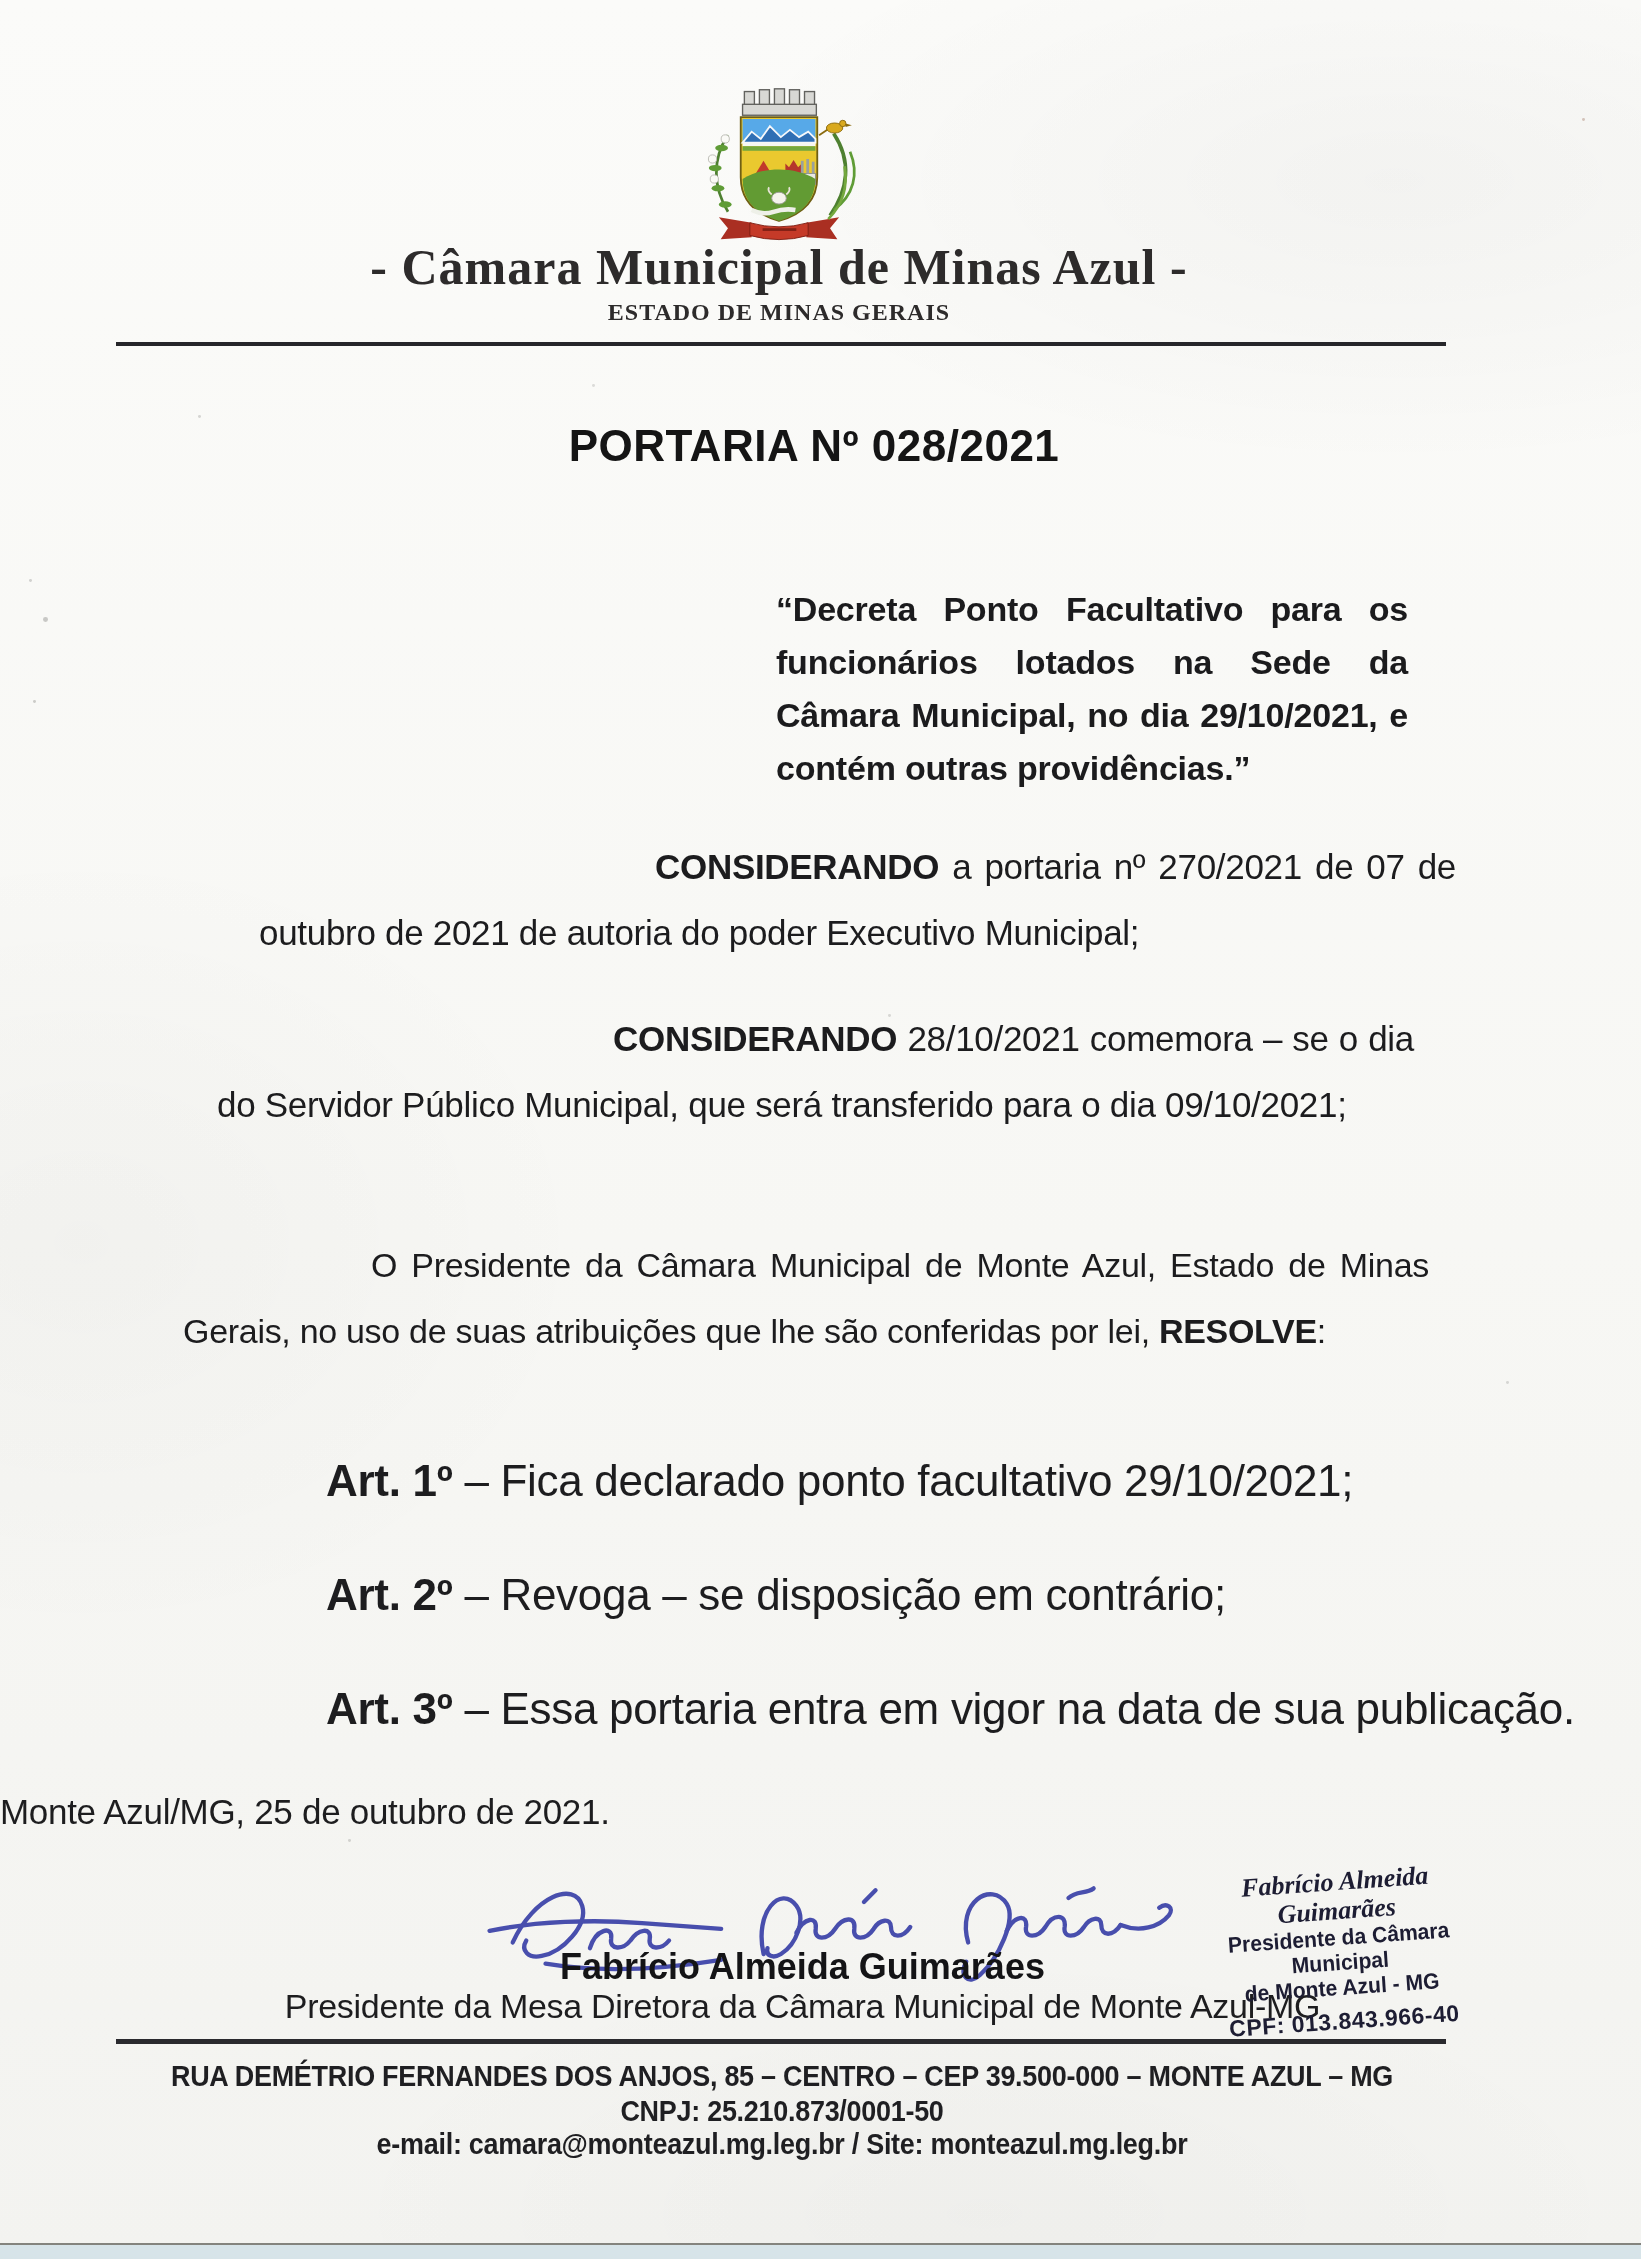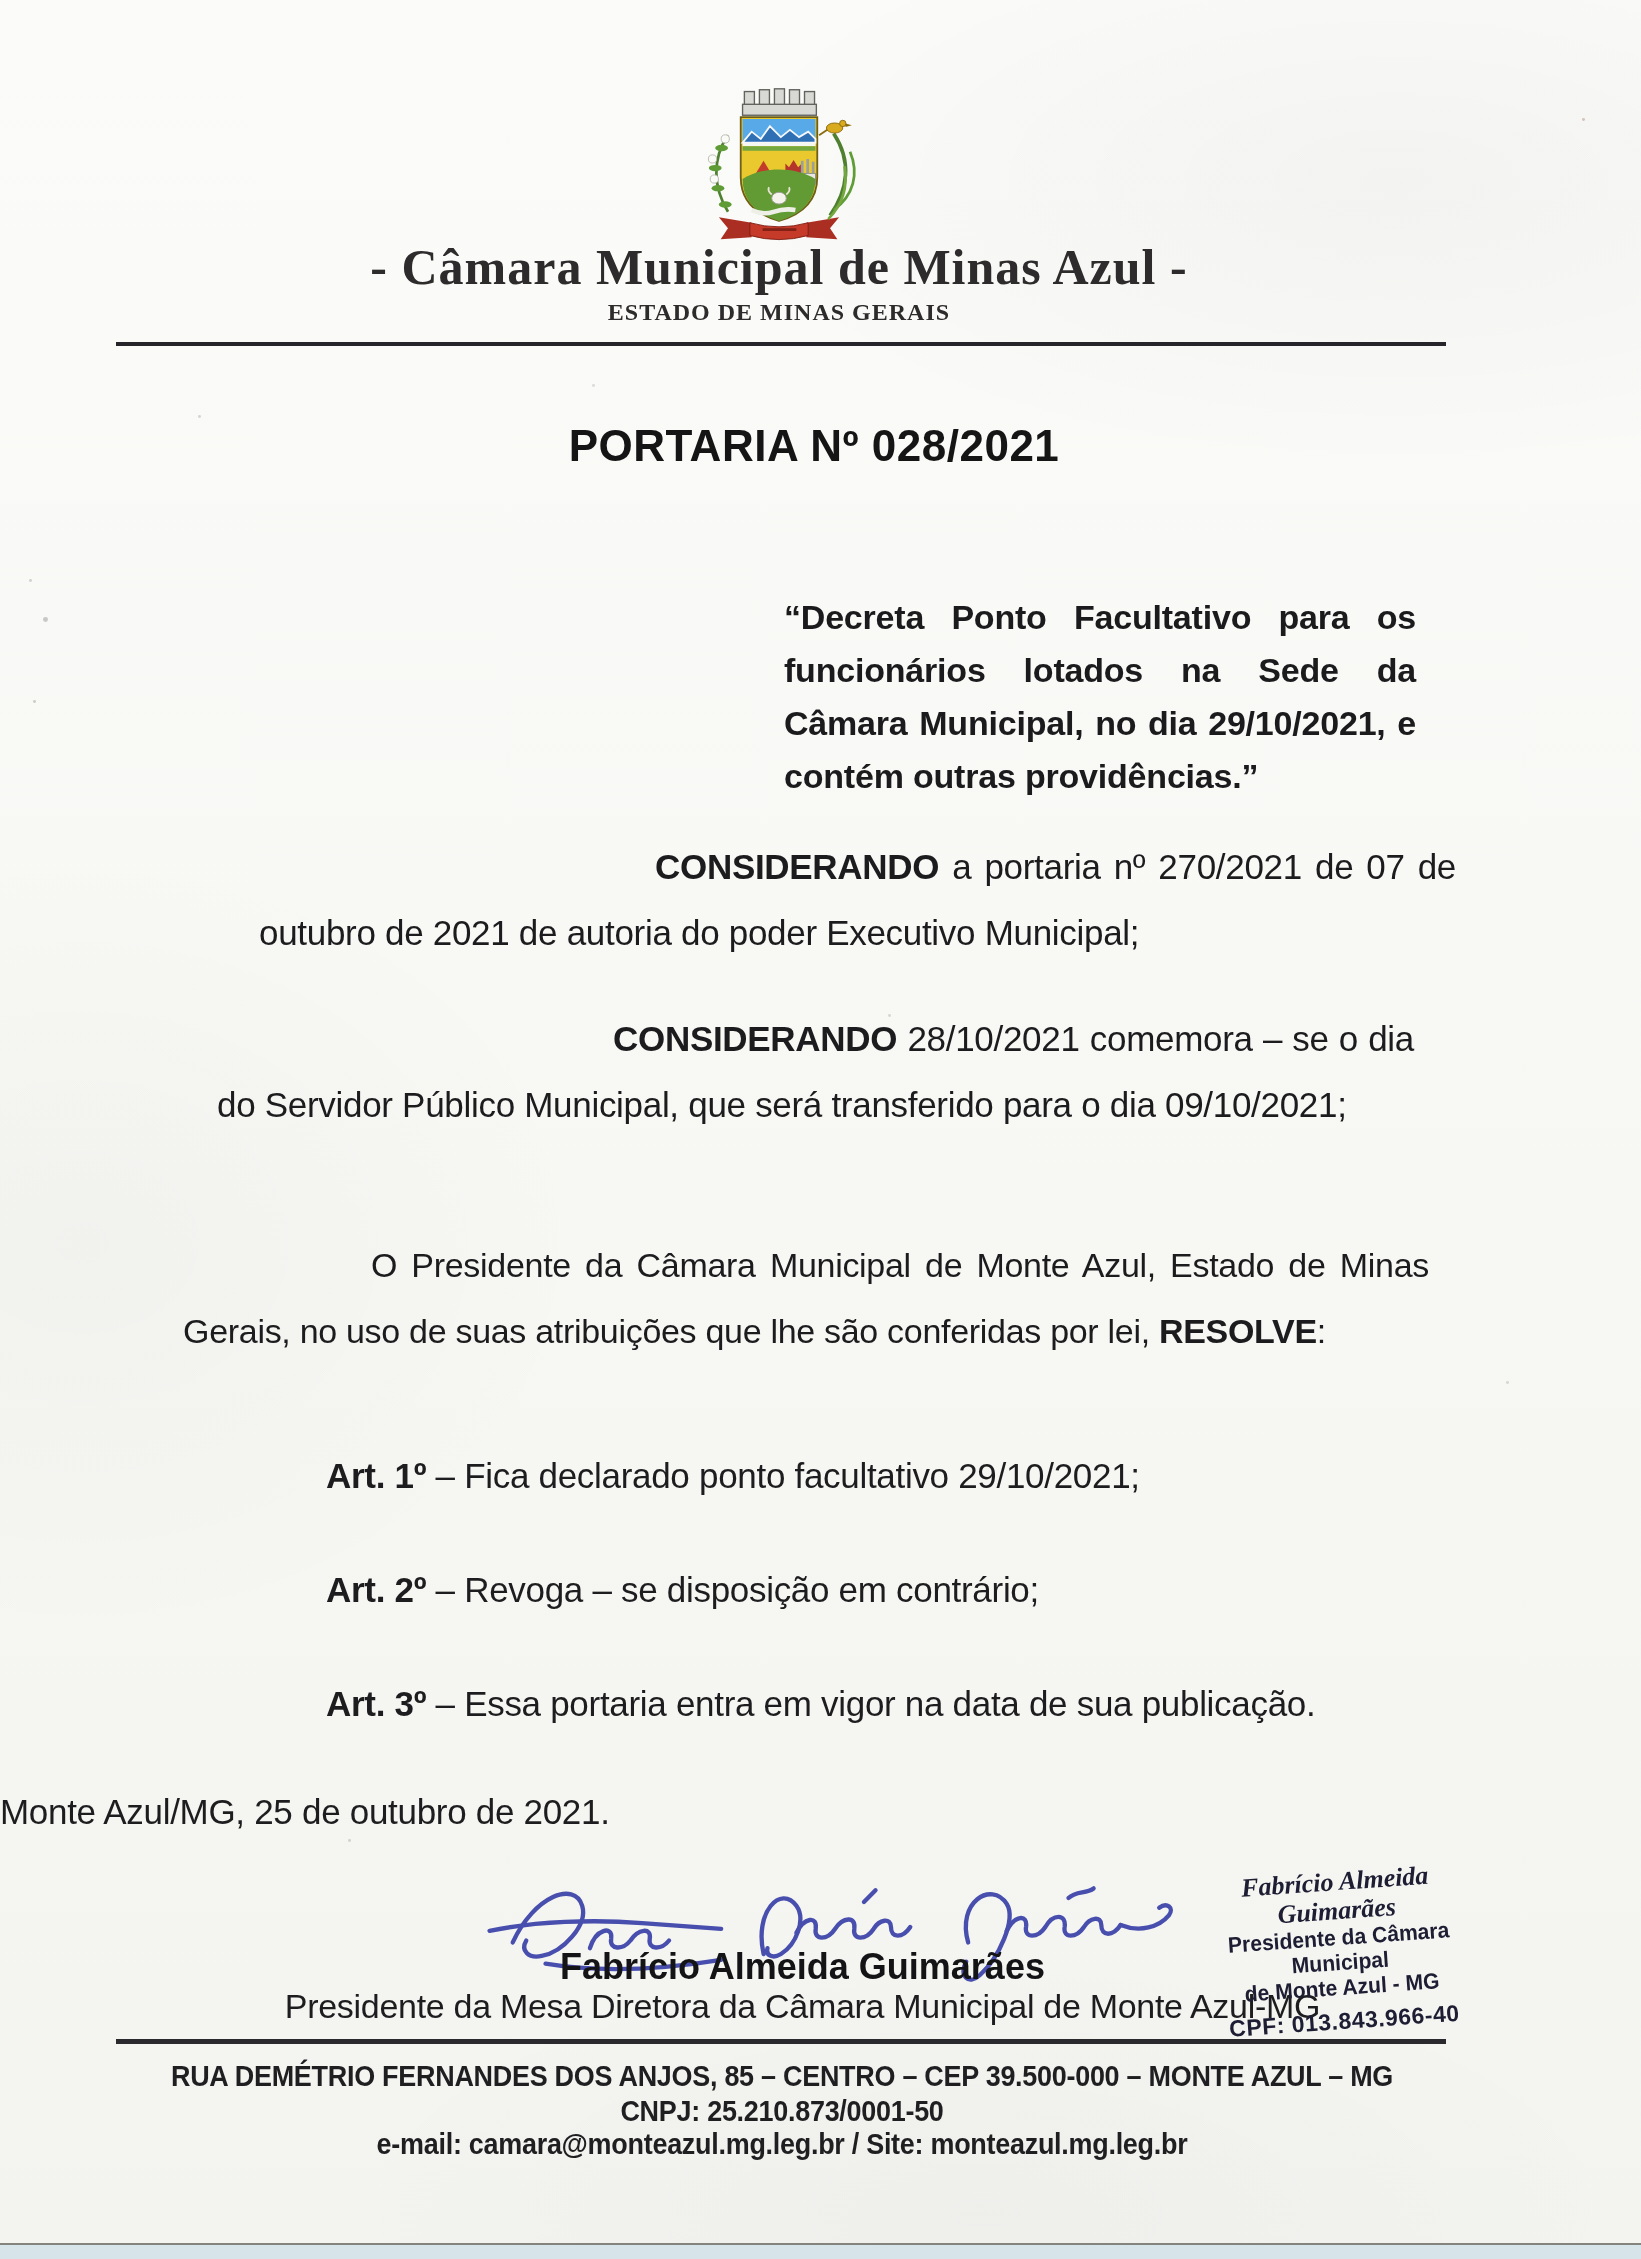--- a/index.html
+++ b/index.html
@@ -19,26 +19,26 @@
       888px 1014px 0 0 rgba(140,140,135,.3), 592px 384px 0 0 rgba(140,140,135,.28),
       1506px 1381px 0 0 rgba(140,140,135,.3), 348px 1839px 0 0 rgba(130,130,125,.3);}
   .crest{left:697px;top:81px;width:164px;height:176px;}
   .org-name{left:0;top:238px;width:1558px;text-align:center;
     font-family:"Liberation Serif",serif;font-weight:bold;font-size:50px;color:#2d2b2b;letter-spacing:1px;}
   .org-state{left:0;top:299px;width:1558px;text-align:center;
     font-family:"Liberation Serif",serif;font-weight:bold;font-size:24px;color:#2d2b2b;letter-spacing:1px;}
   .rule{left:116px;top:342px;width:1330px;height:3.9px;background:#26262a;}
   .doc-title{left:0;top:409px;width:1628px;text-align:center;font-weight:bold;font-size:44px;color:#151515;letter-spacing:0.5px;margin-top:12px;}
   .epigraph{left:768px;top:575px;width:632px;font-weight:bold;font-size:34px;line-height:53px;
-    text-align:justify;color:#1b1b1d;letter-spacing:-0.2px;margin:16px;}
+    text-align:justify;color:#1b1b1d;letter-spacing:-0.2px;margin:8px;}
   .para{font-size:35px;line-height:66px;text-align:justify;letter-spacing:-0.3px;color:#1c1c1e;margin:0;}
   .c1{left:217px;top:834px;width:1197px;text-indent:396px;margin-left:42px;}
   .c2{left:217px;top:1006px;width:1197px;text-indent:396px;}
   .pres{left:183px;top:1232px;width:1246px;text-indent:188px;font-size:34px;}
-  .art{left:326px;font-size:35px;letter-spacing:-0.3px;margin:0;white-space:nowrap;}
+  .art{left:326px;font-size:44px;letter-spacing:-0.3px;margin:0;white-space:nowrap;}
   .a1{top:1456px;} .a2{top:1570px;} .a3{top:1684px;}
   .dateline{left:0;top:1792px;width:1603px;text-align:left;font-size:35px;letter-spacing:-0.3px;}
   .sig-svg{left:478px;top:1869px;width:714px;height:116px;}
   .sig-name{left:0;top:1946px;width:1605px;text-align:center;font-weight:bold;font-size:36px;color:#141416;}
   .sig-role{left:0;top:1987px;width:1605px;text-align:center;font-size:34px;letter-spacing:-0.3px;}
   .stamp{left:1190px;top:1867px;width:299px;text-align:center;transform:rotate(-4deg);color:#1d1d33;}
   .stamp .l1{font-family:"Liberation Serif",serif;font-style:italic;font-weight:bold;font-size:26px;line-height:29px;}
   .stamp .l2,.stamp .l3{font-weight:bold;font-size:22px;line-height:25px;transform:scaleX(.96);}
   .stamp .l4{font-weight:bold;font-size:23px;line-height:27px;margin-top:7.7px;letter-spacing:0.5px;}
   .footer-rule{left:116px;top:2039px;width:1330px;height:4.8px;background:#2a2a2e;}

